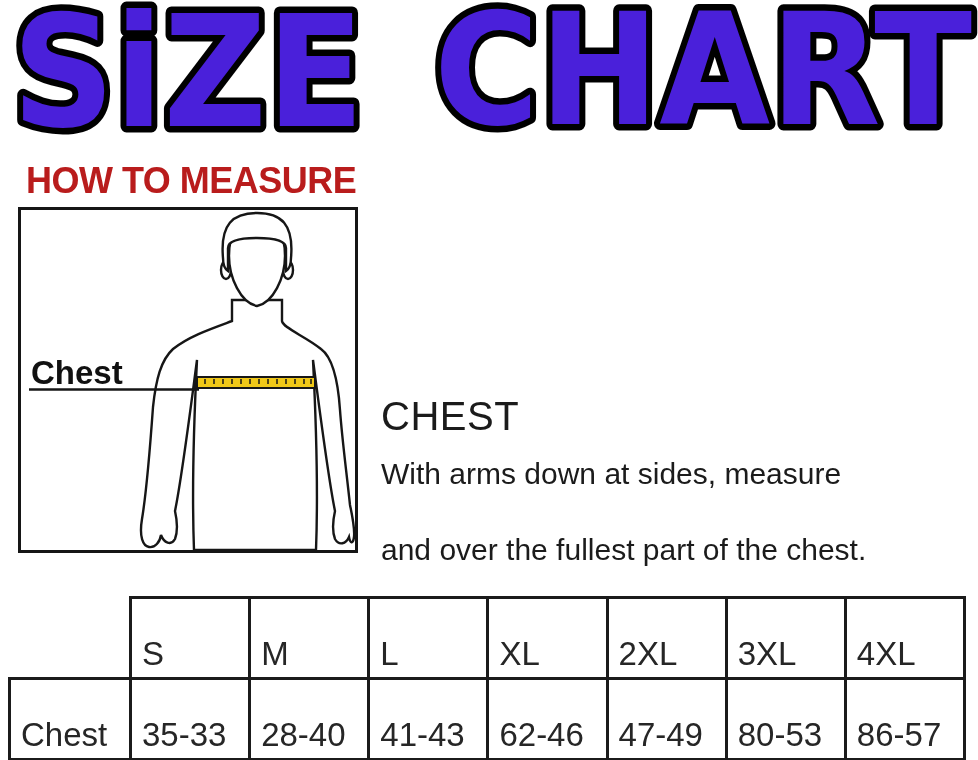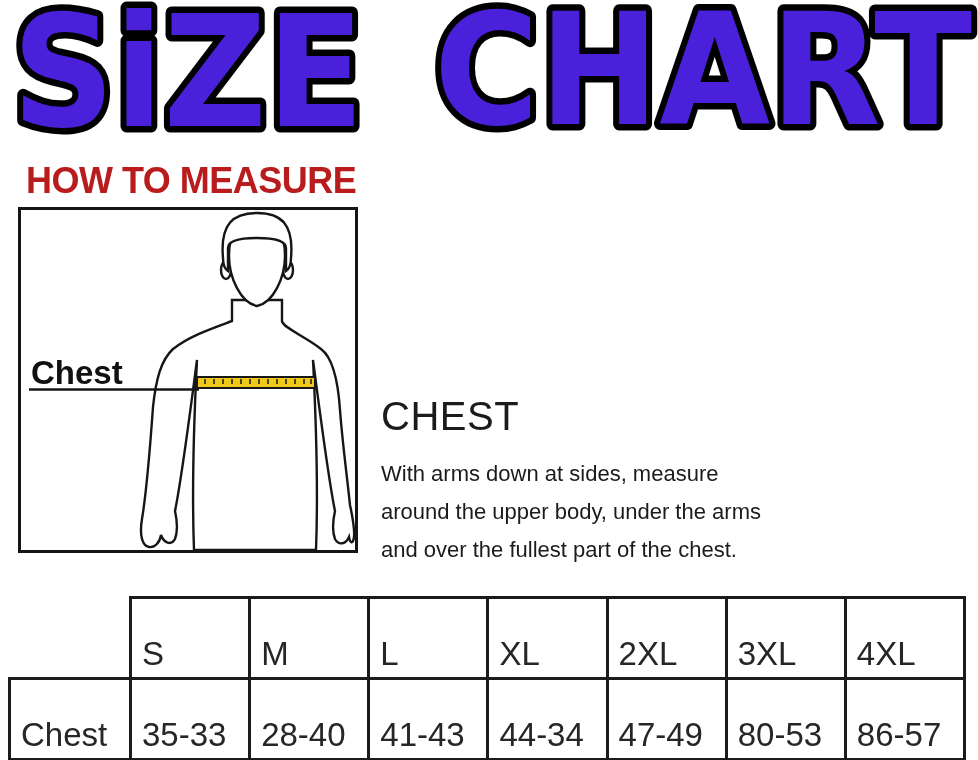--- a/index.html
+++ b/index.html
@@ -19,21 +19,21 @@
   .diagram-box{position:absolute;left:18px;top:207px;width:340px;height:346px;
         border:3px solid #161616;box-sizing:border-box;background:#fff;}
   .diagram-box svg{display:block;width:334px;height:340px;}
   .fig-stroke{fill:#ffffff;stroke:#161616;stroke-width:2.4;}
   .fig-line{stroke:#161616;fill:none;}
   .fig-label{font-family:"Liberation Sans",sans-serif;font-weight:700;font-size:33px;fill:#111;}
 
   
   .measure-text{position:absolute;left:381px;top:394px;width:585px;}
   .chest-heading{font-size:40px;font-weight:400;letter-spacing:0.5px;color:#1b1b1b;margin:0 0 16px 0;}
-  .chest-body{margin:0;font-size:22px;line-height:38px;font-weight:400;color:#1b1b1b;}
+  .chest-body{margin:0;font-size:30px;line-height:38px;font-weight:400;color:#1b1b1b;}
 
   
   .size-table{position:absolute;left:8px;top:596px;width:958px;border-collapse:collapse;
         table-layout:fixed;}
   .size-table td{border:3px solid #1b1b1b;height:81px;vertical-align:bottom;
         padding:0 2px 4px 10px;font-size:33px;color:#262626;box-sizing:border-box;}
   .size-table td.blank{border:none;}
 </style>
 </head>
 <body>
@@ -97,21 +97,21 @@
 
       <line class="fig-line" stroke-width="2.5" x1="8" y1="179.5" x2="178" y2="179.5"></line>
       <text class="fig-label" x="10" y="174">Chest</text>
     </svg>
   </div>
 
   <div class="measure-text">
     <div class="chest-heading">CHEST</div>
     <p class="chest-body">
       <span>With arms down at sides, measure</span><br>
-      <span>around the upper body, under the arms</span><br>
+      <br>
       <span>and over the fullest part of the chest.</span>
     </p>
   </div>
 
   <table class="size-table">
     <colgroup>
       <col style="width:121px">
       <col>
         <col>
         <col>
@@ -129,21 +129,21 @@
         <td>XL</td>
         <td>2XL</td>
         <td>3XL</td>
         <td>4XL</td>
       </tr>
       <tr>
         <td>Chest</td>
         <td>35-33</td>
         <td>28-40</td>
         <td>41-43</td>
-        <td>44-34</td>
+        <td>62-46</td>
         <td>47-49</td>
         <td>80-53</td>
         <td>86-57</td>
       </tr>
     </tbody>
   </table>
 
 </div>
 
 </body></html>

